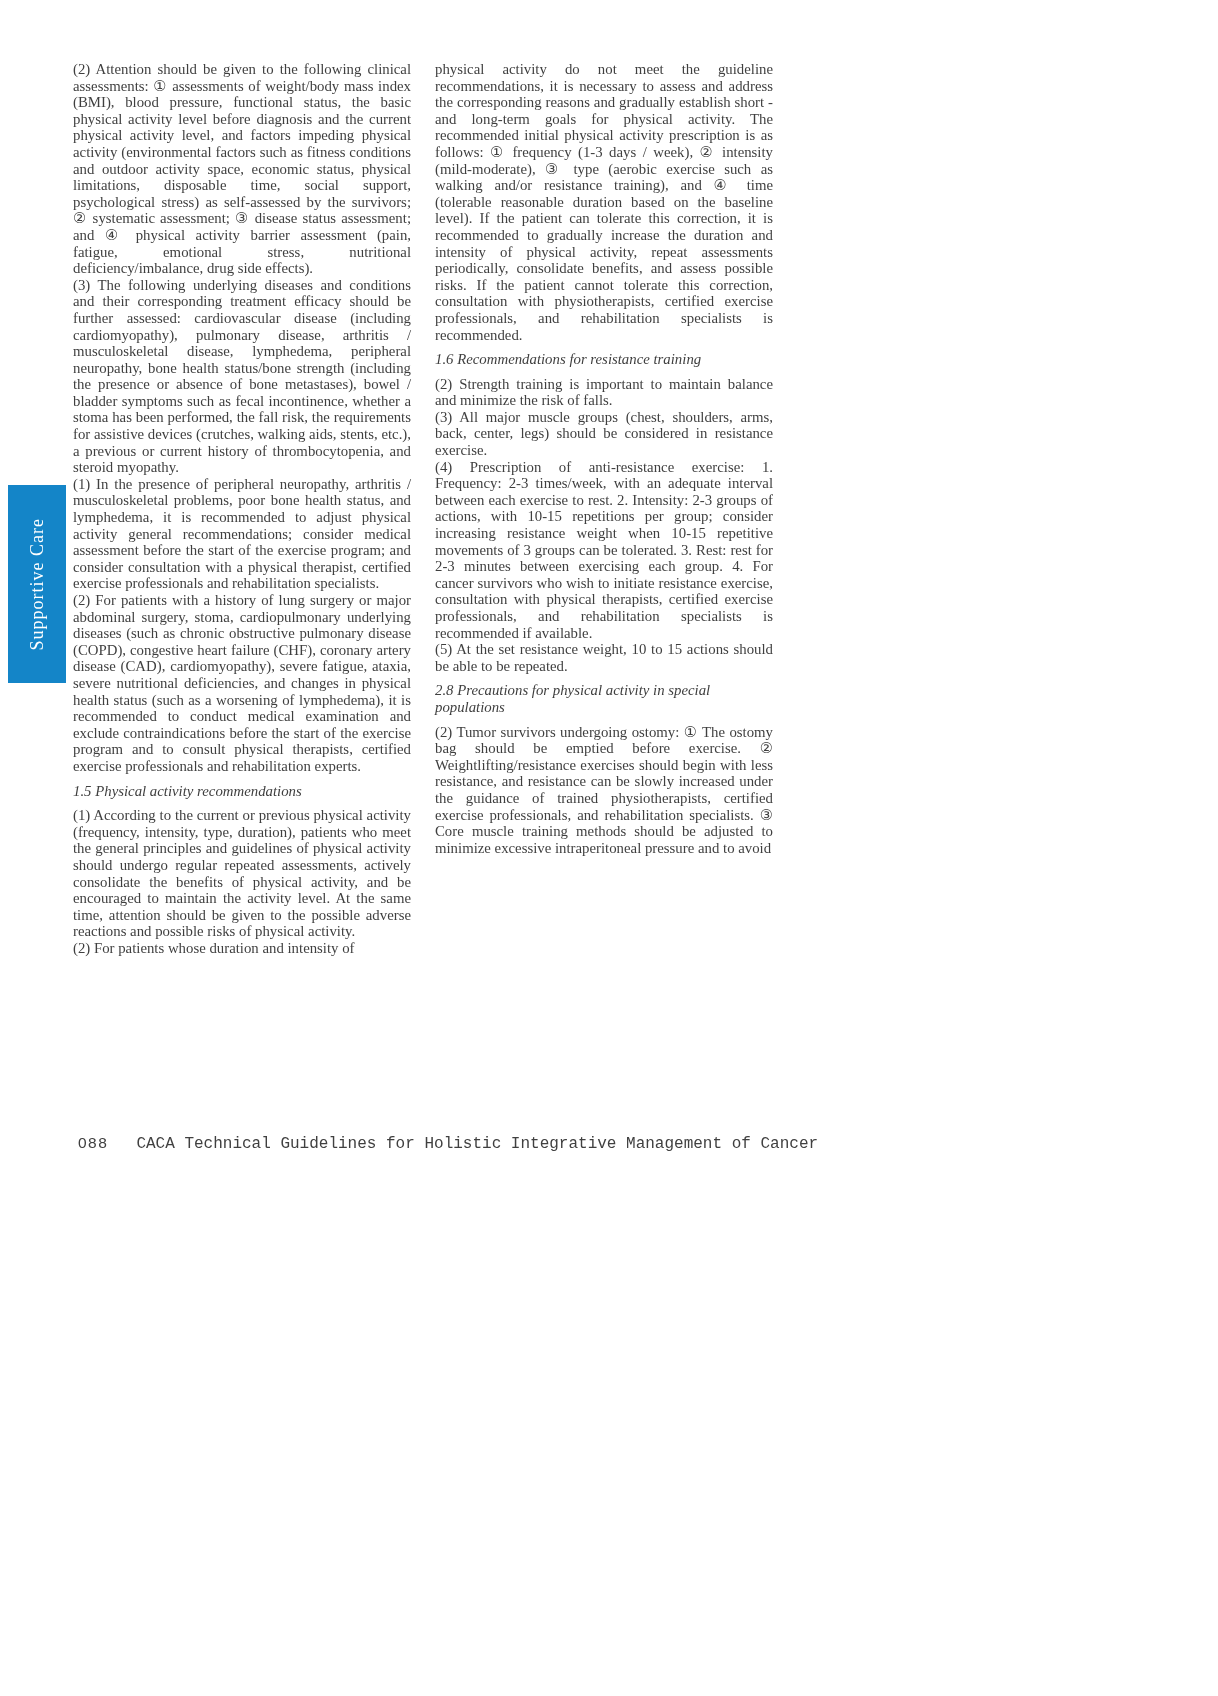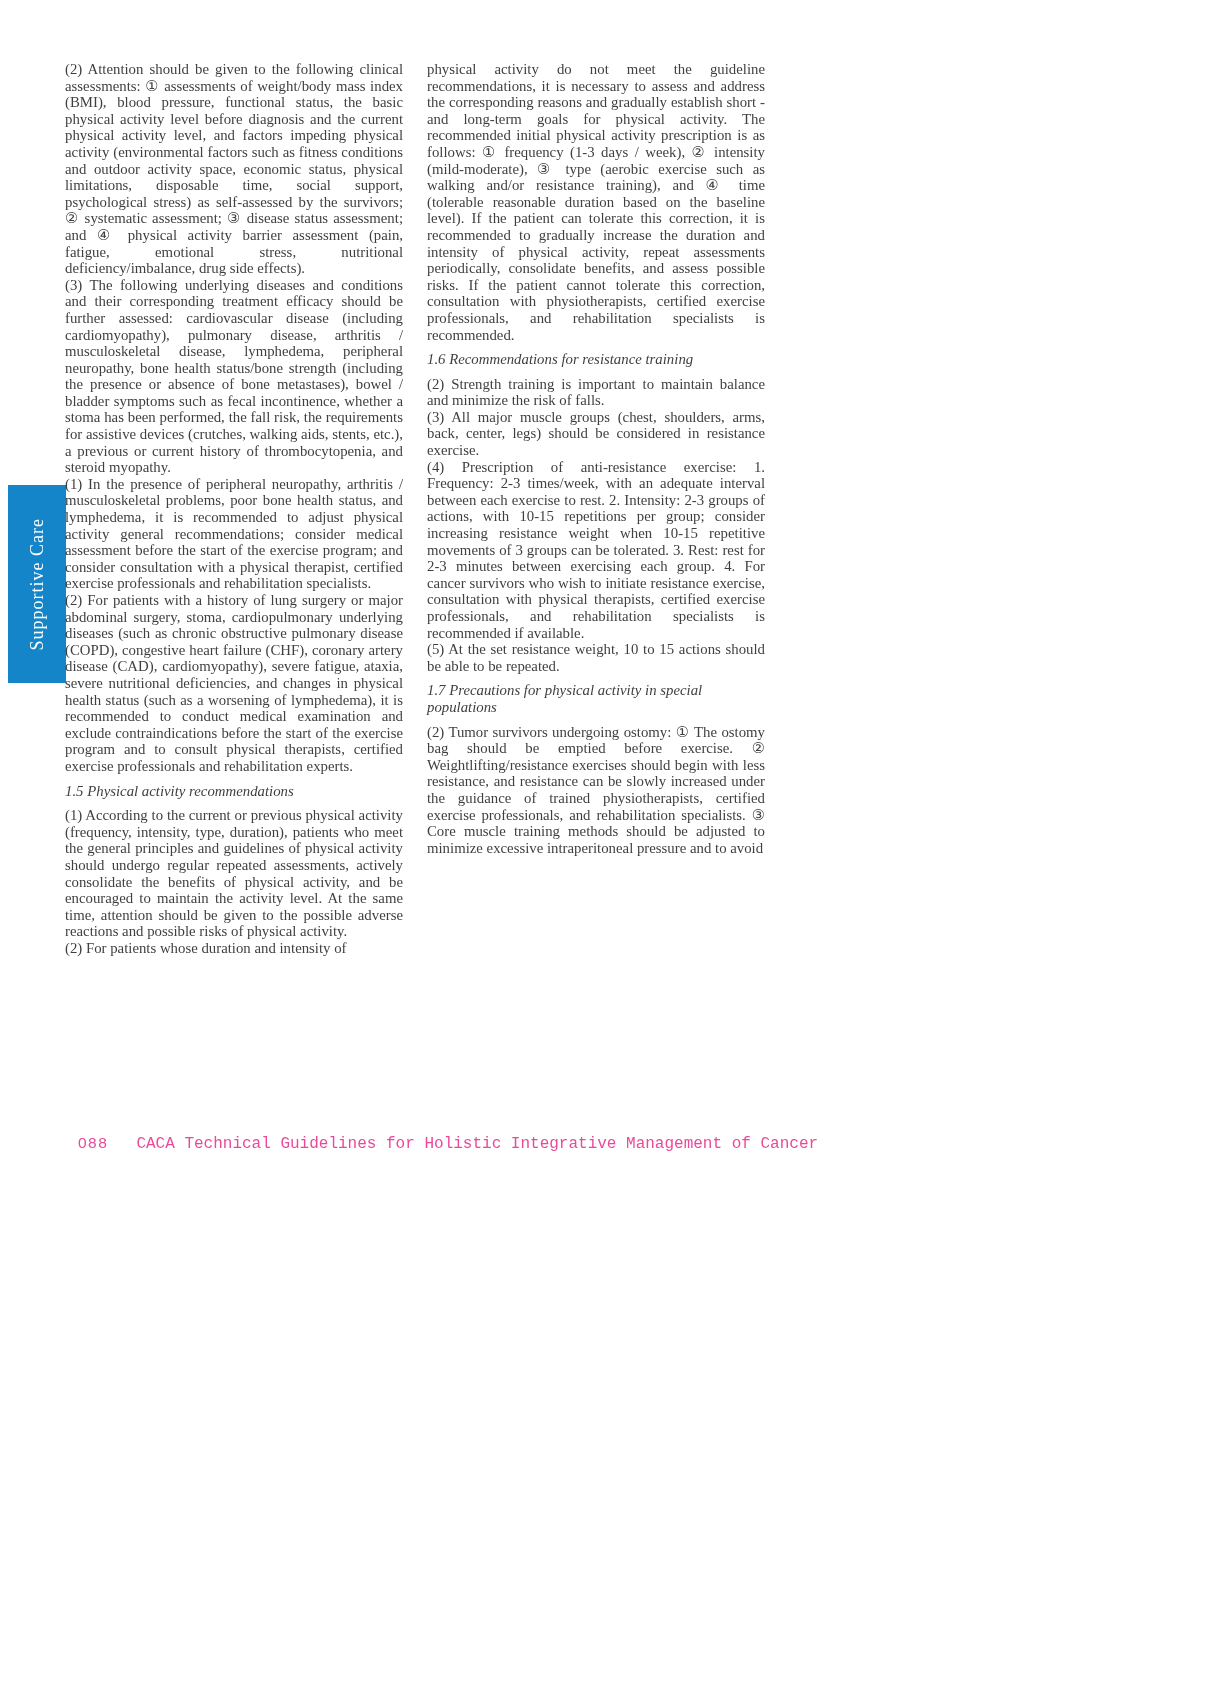--- a/index.html
+++ b/index.html
@@ -25,21 +25,21 @@
   .side-tab-label {
     writing-mode: vertical-rl;
     transform: rotate(180deg);
     font-size: 18px;
     letter-spacing: 1px;
     white-space: nowrap;
     font-family: "Liberation Serif", serif;
   }
   .content {
     position: absolute;
-    left: 65px;
+    left: 73px;
     top: 61px;
     width: 700px;
     display: flex;
     gap: 24px;
   }
   .col {
     flex: 1 1 0;
     min-width: 0;
     font-size: 14.8px;
     line-height: 16.6px;
@@ -55,21 +55,21 @@
     font-family: "Liberation Serif", serif;
     font-style: italic;
   }
   .footer {
     position: absolute;
     left: 78px;
     top: 1134px;
     display: flex;
     align-items: baseline;
     gap: 28px;
-    color: #ec4899;
+    color: #404040;
   }
   .pagenum {
     font-family: "Liberation Sans", sans-serif;
     font-size: 15.5px;
     letter-spacing: 1.5px;
   }
   .foottext {
     font-family: Liberation Mono, monospace;
     font-size: 16px;
   }
@@ -93,21 +93,21 @@
         <div class="para">(1) According to the current or previous physical activity (frequency, intensity, type, duration), patients who meet the general principles and guidelines of physical activity should undergo regular repeated assessments, actively consolidate the benefits of physical activity, and be encouraged to maintain the activity level. At the same time, attention should be given to the possible adverse reactions and possible risks of physical activity.</div>
         <div class="para">(2) For patients whose duration and intensity of</div>
       </div>
     <div class="col">
         <div class="para">physical activity do not meet the guideline recommendations, it is necessary to assess and address the corresponding reasons and gradually establish short - and long-term goals for physical activity. The recommended initial physical activity prescription is as follows: ① frequency (1-3 days / week), ② intensity (mild-moderate), ③ type (aerobic exercise such as walking and/or resistance training), and ④ time (tolerable reasonable duration based on the baseline level). If the patient can tolerate this correction, it is recommended to gradually increase the duration and intensity of physical activity, repeat assessments periodically, consolidate benefits, and assess possible risks. If the patient cannot tolerate this correction, consultation with physiotherapists, certified exercise professionals, and rehabilitation specialists is recommended.</div>
         <div class="heading">1.6 Recommendations for resistance training</div>
         <div class="para">(2) Strength training is important to maintain balance and minimize the risk of falls.</div>
         <div class="para">(3) All major muscle groups (chest, shoulders, arms, back, center, legs) should be considered in resistance exercise.</div>
         <div class="para">(4) Prescription of anti-resistance exercise: 1. Frequency: 2-3 times/week, with an adequate interval between each exercise to rest. 2. Intensity: 2-3 groups of actions, with 10-15 repetitions per group; consider increasing resistance weight when 10-15 repetitive movements of 3 groups can be tolerated. 3. Rest: rest for 2-3 minutes between exercising each group. 4. For cancer survivors who wish to initiate resistance exercise, consultation with physical therapists, certified exercise professionals, and rehabilitation specialists is recommended if available.</div>
         <div class="para">(5) At the set resistance weight, 10 to 15 actions should be able to be repeated.</div>
-        <div class="heading">1.7 Precautions for physical activity in special populations</div>
+        <div class="heading">2.8 Precautions for physical activity in special populations</div>
         <div class="para">(2) Tumor survivors undergoing ostomy: ① The ostomy bag should be emptied before exercise. ② Weightlifting/resistance exercises should begin with less resistance, and resistance can be slowly increased under the guidance of trained physiotherapists, certified exercise professionals, and rehabilitation specialists. ③ Core muscle training methods should be adjusted to minimize excessive intraperitoneal pressure and to avoid</div>
       </div>
   </div>
 
   <div class="footer">
     <span class="pagenum">088</span>
     <span class="foottext">CACA Technical Guidelines for Holistic Integrative Management of Cancer</span>
   </div>
 
 </div>

